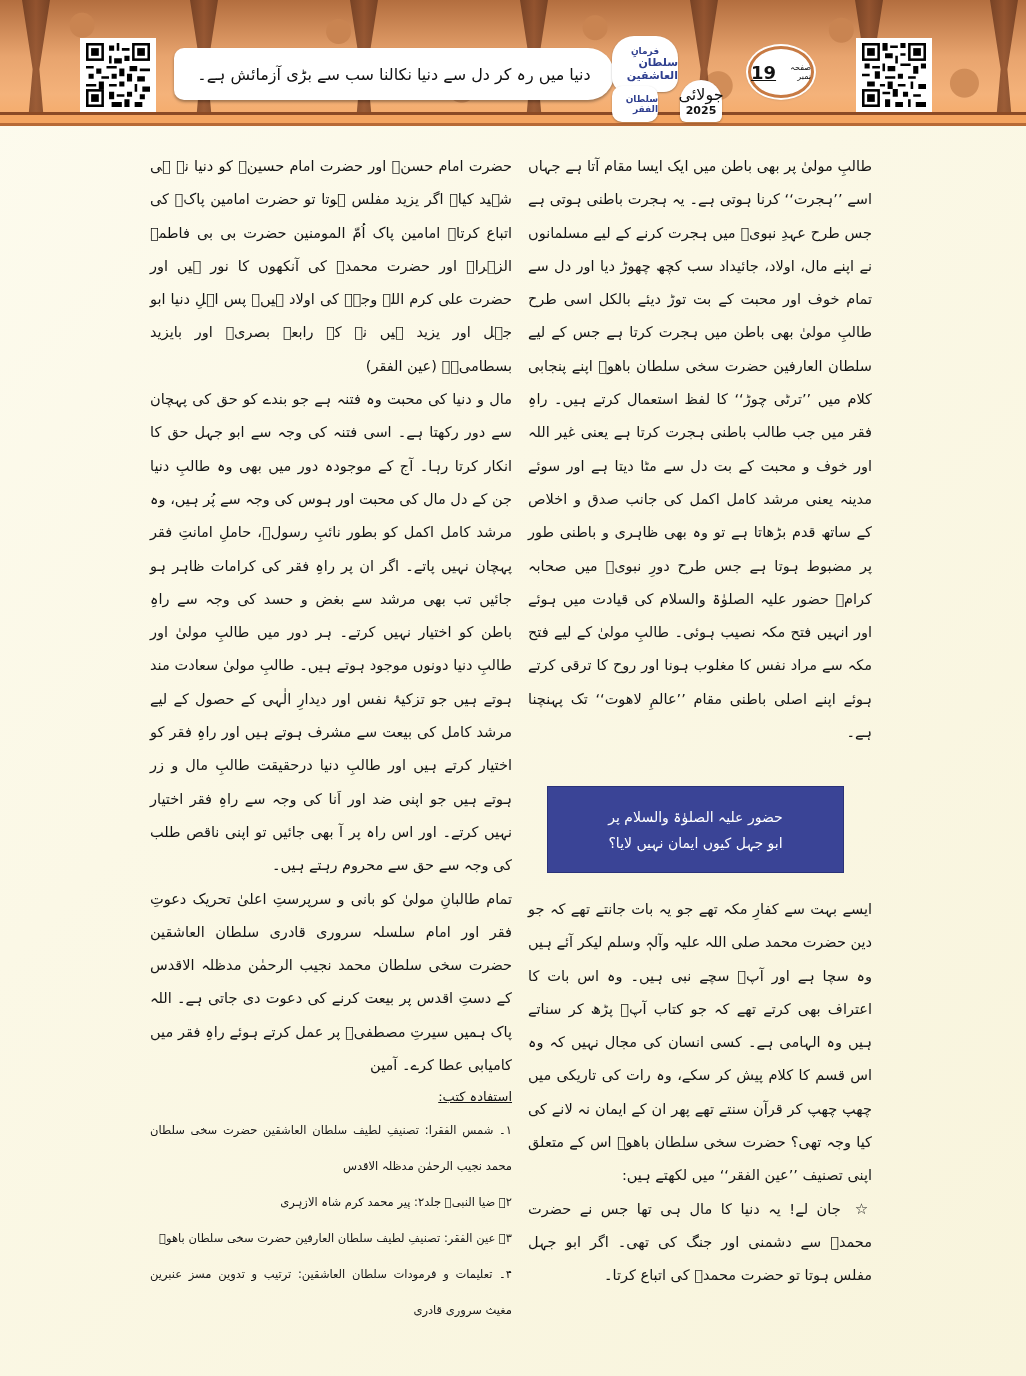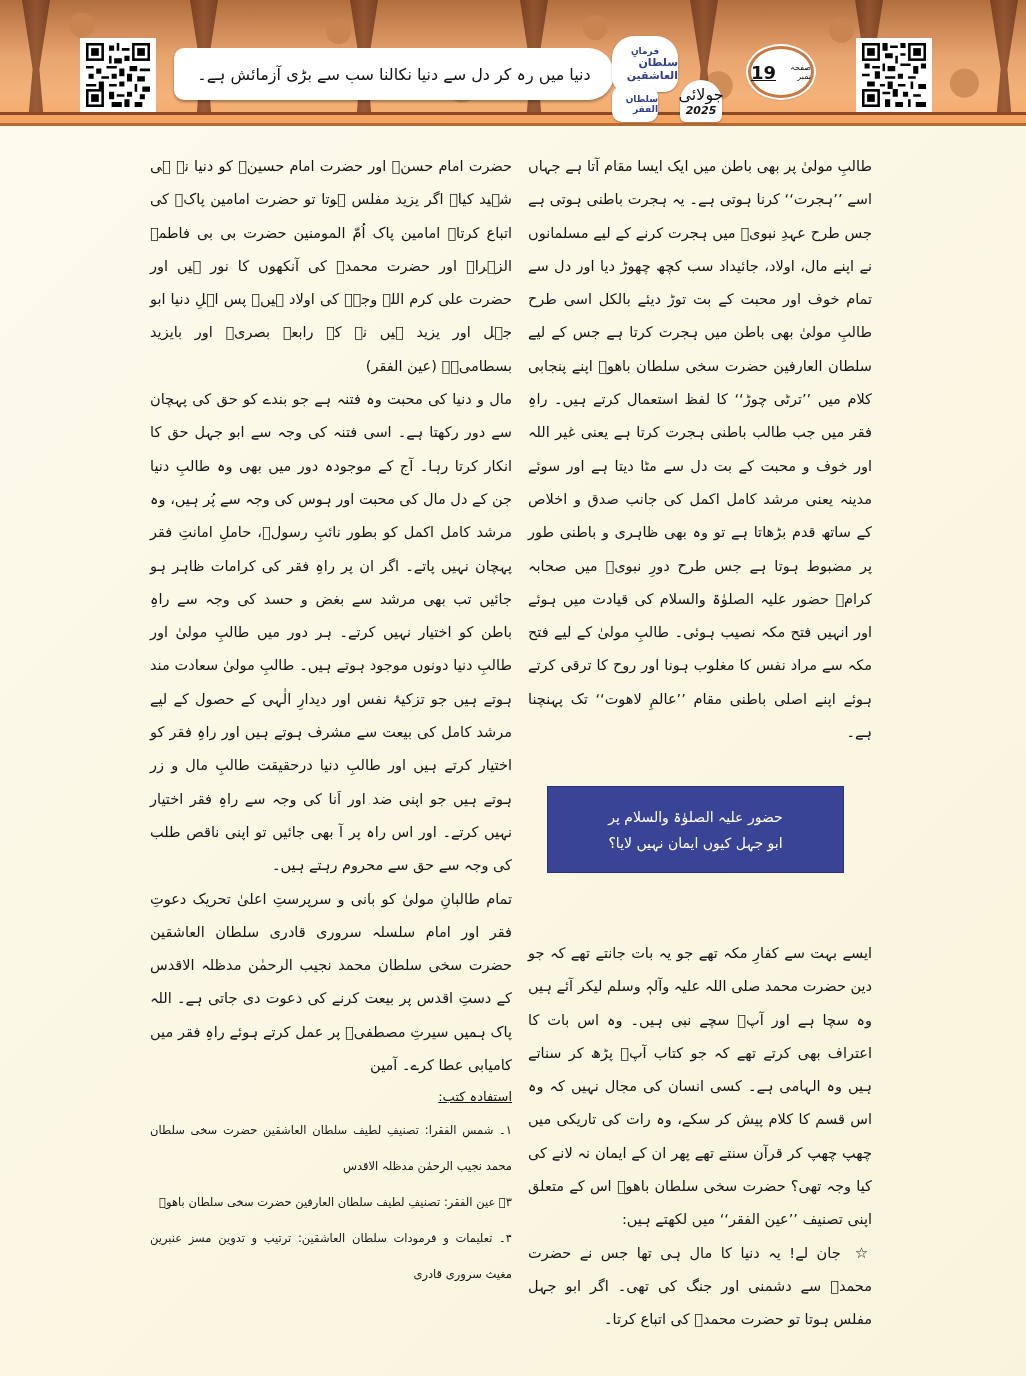--- a/index.html
+++ b/index.html
@@ -69,21 +69,21 @@
       direction: rtl; font-size: 9px; color: #2f3f8f; font-weight: bold;
       box-shadow: 0 1px 2px rgba(0,0,0,.3);
     }
     .date-badge {
       position: absolute; left: 680px; top: 80px; width: 42px; height: 42px;
       background: #fff; border-radius: 50% 50% 6px 6px;
       display: flex; flex-direction: column; align-items: center; justify-content: center;
       box-shadow: 0 1px 2px rgba(0,0,0,.3);
     }
     .date-badge .month { font-size: 16px; direction: rtl; color: #111; }
-    .date-badge .year { font-size: 11px; font-weight: bold; color: #111; font-style: italic; }
+    .date-badge .year { font-size: 11px; font-weight: bold; color: #111; }
     .page-badge {
       position: absolute; left: 748px; top: 46px; width: 66px; height: 52px;
       border-radius: 50%; background: #fff;
       border: 3px solid #c77a43;
       box-shadow: 0 0 0 2px #fff, 0 1px 3px rgba(0,0,0,.4);
       display: flex; align-items: center; justify-content: center; gap: 2px;
     }
     .page-badge .num { font-size: 18px; font-weight: bold; color: #111; text-decoration: underline; }
     .page-badge .lbl { font-size: 8px; color: #111; direction: rtl; }
 
@@ -95,21 +95,21 @@
     }
     .col p { margin: 0; }
     .col-right { left: 528px; top: 150px; width: 344px; }
     .col-left  { left: 150px; top: 150px; width: 362px; }
     .heading-box {
       position: absolute; left: 547px; top: 786px; width: 297px; height: 87px;
       background: #3a4496; border: 1px solid #2a3278;
       display: flex; flex-direction: column; align-items: center; justify-content: center;
       direction: rtl; color: #fff; font-size: 14px; line-height: 26px;
     }
-    .col-right2 { left: 528px; top: 937px; width: 344px; }
+    .col-right2 { left: 528px; top: 893px; width: 344px; }
     .star { font-size: 15px; margin-left: 14px; }
     .refs-title {
       text-decoration: underline; font-size: 13px; line-height: 30px;
     }
     .refs { font-size: 11.5px; line-height: 36px; }
   </style>
 </head>
 <body>
 
 <div class="header">
@@ -186,15 +186,16 @@
   <p>ایسے بہت سے کفارِ مکہ تھے جو یہ بات جانتے تھے کہ جو دین حضرت محمد صلی اللہ علیہ وآلہٖ وسلم لیکر آئے ہیں وہ سچا ہے اور آپؐ سچے نبی ہیں۔ وہ اس بات کا اعتراف بھی کرتے تھے کہ جو کتاب آپؐ پڑھ کر سناتے ہیں وہ الہامی ہے۔ کسی انسان کی مجال نہیں کہ وہ اس قسم کا کلام پیش کر سکے، وہ رات کی تاریکی میں چھپ چھپ کر قرآن سنتے تھے پھر ان کے ایمان نہ لانے کی کیا وجہ تھی؟ حضرت سخی سلطان باھوؒ اس کے متعلق اپنی تصنیف ’’عین الفقر‘‘ میں لکھتے ہیں:</p>
   <p><span class="star">☆</span><span>جان لے! یہ دنیا کا مال ہی تھا جس نے حضرت محمدؐ سے دشمنی اور جنگ کی تھی۔ اگر ابو جہل مفلس ہوتا تو حضرت محمدؐ کی اتباع کرتا۔</span></p>
 </div>
 
 <div class="col col-left">
   <p>حضرت امام حسنؓ اور حضرت امام حسینؓ کو دنیا نے ہی شہید کیا۔ اگر یزید مفلس ہوتا تو حضرت امامین پاکؓ کی اتباع کرتا۔ امامین پاک اُمّ المومنین حضرت بی بی فاطمۃ الزہراؓ اور حضرت محمدؐ کی آنکھوں کا نور ہیں اور حضرت علی کرم اللہ وجہہ کی اولاد ہیں۔ پس اہلِ دنیا ابو جہل اور یزید ہیں نہ کہ رابعہ بصریؒ اور بایزید بسطامیؒ۔ (عین الفقر)</p>
   <p>مال و دنیا کی محبت وہ فتنہ ہے جو بندے کو حق کی پہچان سے دور رکھتا ہے۔ اسی فتنہ کی وجہ سے ابو جہل حق کا انکار کرتا رہا۔ آج کے موجودہ دور میں بھی وہ طالبِ دنیا جن کے دل مال کی محبت اور ہوس کی وجہ سے پُر ہیں، وہ مرشد کامل اکمل کو بطور نائبِ رسولؐ، حاملِ امانتِ فقر پہچان نہیں پاتے۔ اگر ان پر راہِ فقر کی کرامات ظاہر ہو جائیں تب بھی مرشد سے بغض و حسد کی وجہ سے راہِ باطن کو اختیار نہیں کرتے۔ ہر دور میں طالبِ مولیٰ اور طالبِ دنیا دونوں موجود ہوتے ہیں۔ طالبِ مولیٰ سعادت مند ہوتے ہیں جو تزکیۂ نفس اور دیدارِ الٰہی کے حصول کے لیے مرشد کامل کی بیعت سے مشرف ہوتے ہیں اور راہِ فقر کو اختیار کرتے ہیں اور طالبِ دنیا درحقیقت طالبِ مال و زر ہوتے ہیں جو اپنی ضد اور اَنا کی وجہ سے راہِ فقر اختیار نہیں کرتے۔ اور اس راہ پر آ بھی جائیں تو اپنی ناقص طلب کی وجہ سے حق سے محروم رہتے ہیں۔</p>
   <p>تمام طالبانِ مولیٰ کو بانی و سرپرستِ اعلیٰ تحریک دعوتِ فقر اور امام سلسلہ سروری قادری سلطان العاشقین حضرت سخی سلطان محمد نجیب الرحمٰن مدظلہ الاقدس کے دستِ اقدس پر بیعت کرنے کی دعوت دی جاتی ہے۔ اللہ پاک ہمیں سیرتِ مصطفیؐ پر عمل کرتے ہوئے راہِ فقر میں کامیابی عطا کرے۔ آمین</p>
   <p class="refs-title">استفادہ کتب:</p>
   <p class="refs">۱۔ شمس الفقرا: تصنیفِ لطیف سلطان العاشقین حضرت سخی سلطان محمد نجیب الرحمٰن مدظلہ الاقدس</p>
+  <p class="refs">۲۔ ضیا النبیؐ جلد۲: پیر محمد کرم شاہ الازہری</p>
   <p class="refs">۳۔ عین الفقر: تصنیفِ لطیف سلطان العارفین حضرت سخی سلطان باھوؒ</p>
   <p class="refs">۴۔ تعلیمات و فرمودات سلطان العاشقین: ترتیب و تدوین مسز عنبرین مغیث سروری قادری</p>
 </div>
 
 </body></html>

